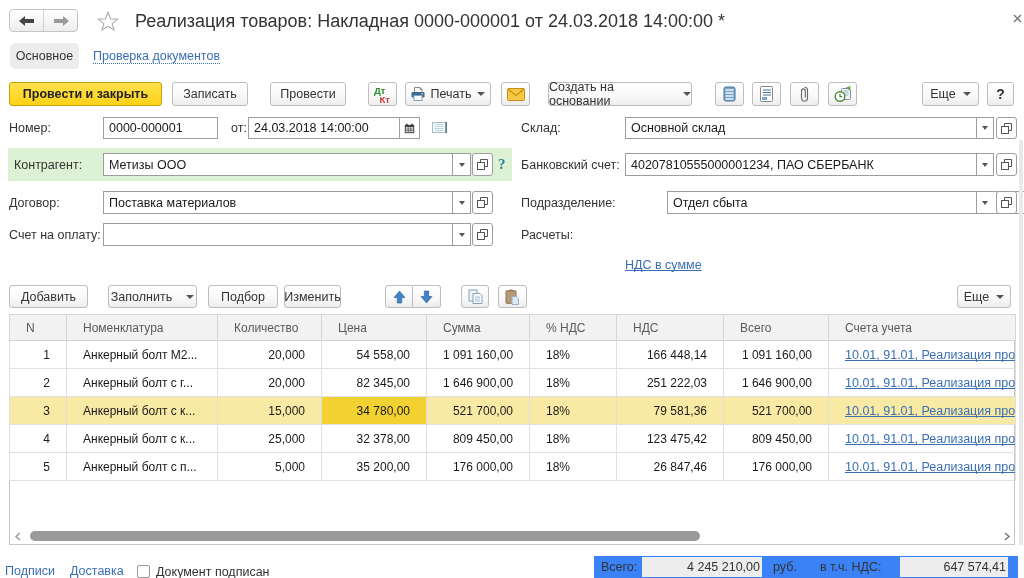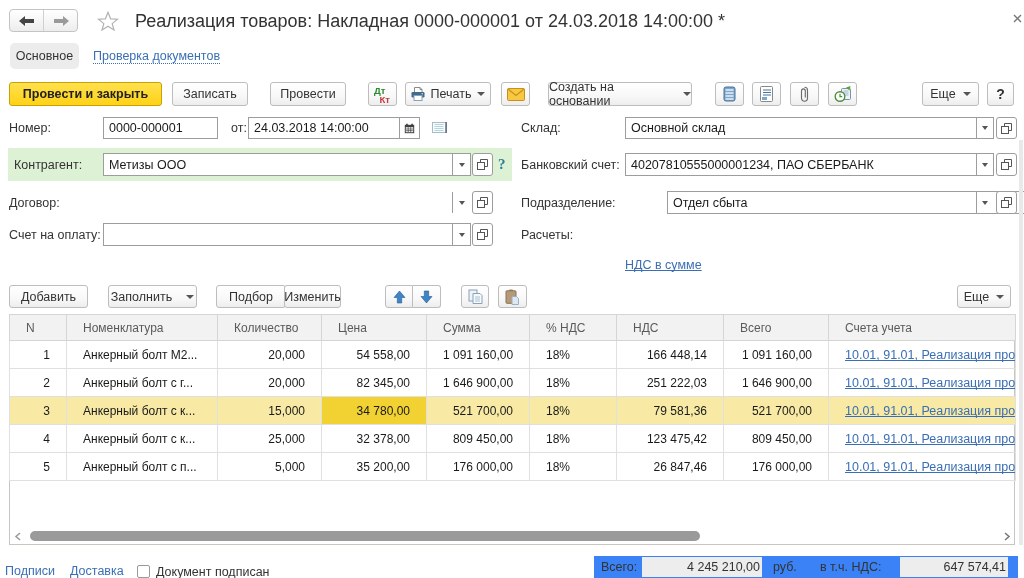--- a/index.html
+++ b/index.html
@@ -130,20 +130,21 @@
     </div>
 <div class="ddbtn" style="left:472px; top:153px; width:21px; height:23px; border-radius:3px;">
   <svg width="11" height="11" viewBox="0 0 11 11">
         <rect x="0.5" y="3.5" width="7" height="7" fill="#fff" stroke="#555"></rect>
         <path d="M3.5 3.5 L3.5 0.5 L10.5 0.5 L10.5 7.5 L7.5 7.5" fill="none" stroke="#555"></path>
       </svg>
 </div>
 <div class="abs" style="left:498px; top:156px; font-weight:bold; font-size:15px; color:#2a7e96; font-family:'Liberation Serif',serif;">?</div>
 
 <div class="lbl" style="left:9px; top:196px;">Договор:</div>
+<div class="inp" style="left:103px; top:191px; width:368px; height:23px;">Поставка материалов</div>
 <div class="ddbtn" style="left:452px; top:192px; width:18px; height:21px; border:none; border-left:1px solid #9d9d9d; background:#fff;">
       <span class="caret" style="border-left-width:3.5px;border-right-width:3.5px;"></span>
     </div>
 <div class="ddbtn" style="left:472px; top:191px; width:21px; height:23px; border-radius:3px;">
   <svg width="11" height="11" viewBox="0 0 11 11">
         <rect x="0.5" y="3.5" width="7" height="7" fill="#fff" stroke="#555"></rect>
         <path d="M3.5 3.5 L3.5 0.5 L10.5 0.5 L10.5 7.5 L7.5 7.5" fill="none" stroke="#555"></path>
       </svg>
 </div>
 
@@ -196,21 +197,21 @@
 </div>
 
 <div class="lbl" style="left:521px; top:228px;">Расчеты:</div>
 <div class="abs link" style="left:625px; top:258px;">НДС в сумме</div>
 
 <div class="btn" style="left:9px; top:285px; width:79px; height:23px;">Добавить</div>
 <div class="btn" style="left:108px; top:285px; width:89px; height:23px; gap:14px;">
       <span>Заполнить</span>
       <span class="caret"></span>
     </div>
-<div class="btn" style="left:208px; top:285px; width:70px; height:23px;margin-left:8px;">Подбор</div>
+<div class="btn" style="left:208px; top:285px; width:70px; height:23px;">Подбор</div>
 <div class="btn" style="left:284px; top:285px; width:57px; height:23px;">Изменить</div>
 <div class="btn" style="left:385px; top:285px; width:28px; height:23px; border-radius:3px 0 0 3px;">
   <svg width="13" height="14" viewBox="0 0 13 14">
         <path d="M6.5 1 L12 7.5 L8.7 7.5 L8.7 13 L4.3 13 L4.3 7.5 L1 7.5 Z" fill="#3d85c6" stroke="#2a5a94" stroke-width="0.6"></path>
       </svg>
 </div>
 <div class="btn" style="left:413px; top:285px; width:28px; height:23px; border-radius:0 3px 3px 0; border-left:none;">
   <svg width="13" height="14" viewBox="0 0 13 14">
         <path d="M6.5 13 L1 6.5 L4.3 6.5 L4.3 1 L8.7 1 L8.7 6.5 L12 6.5 Z" fill="#3d85c6" stroke="#2a5a94" stroke-width="0.6"></path>
       </svg>

